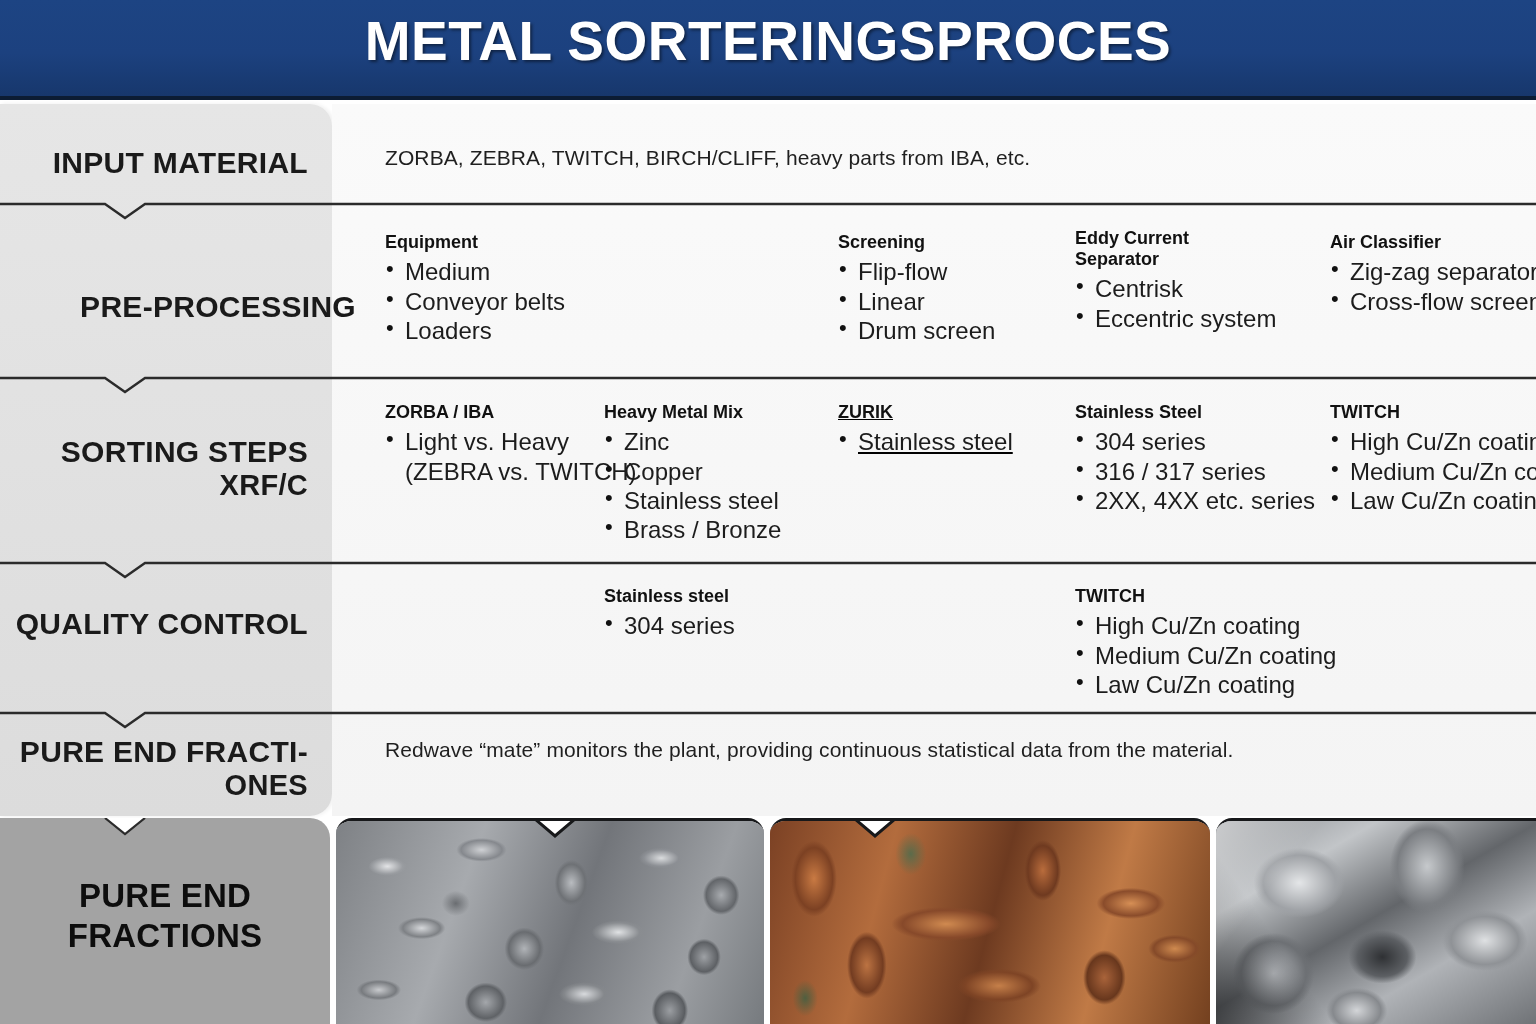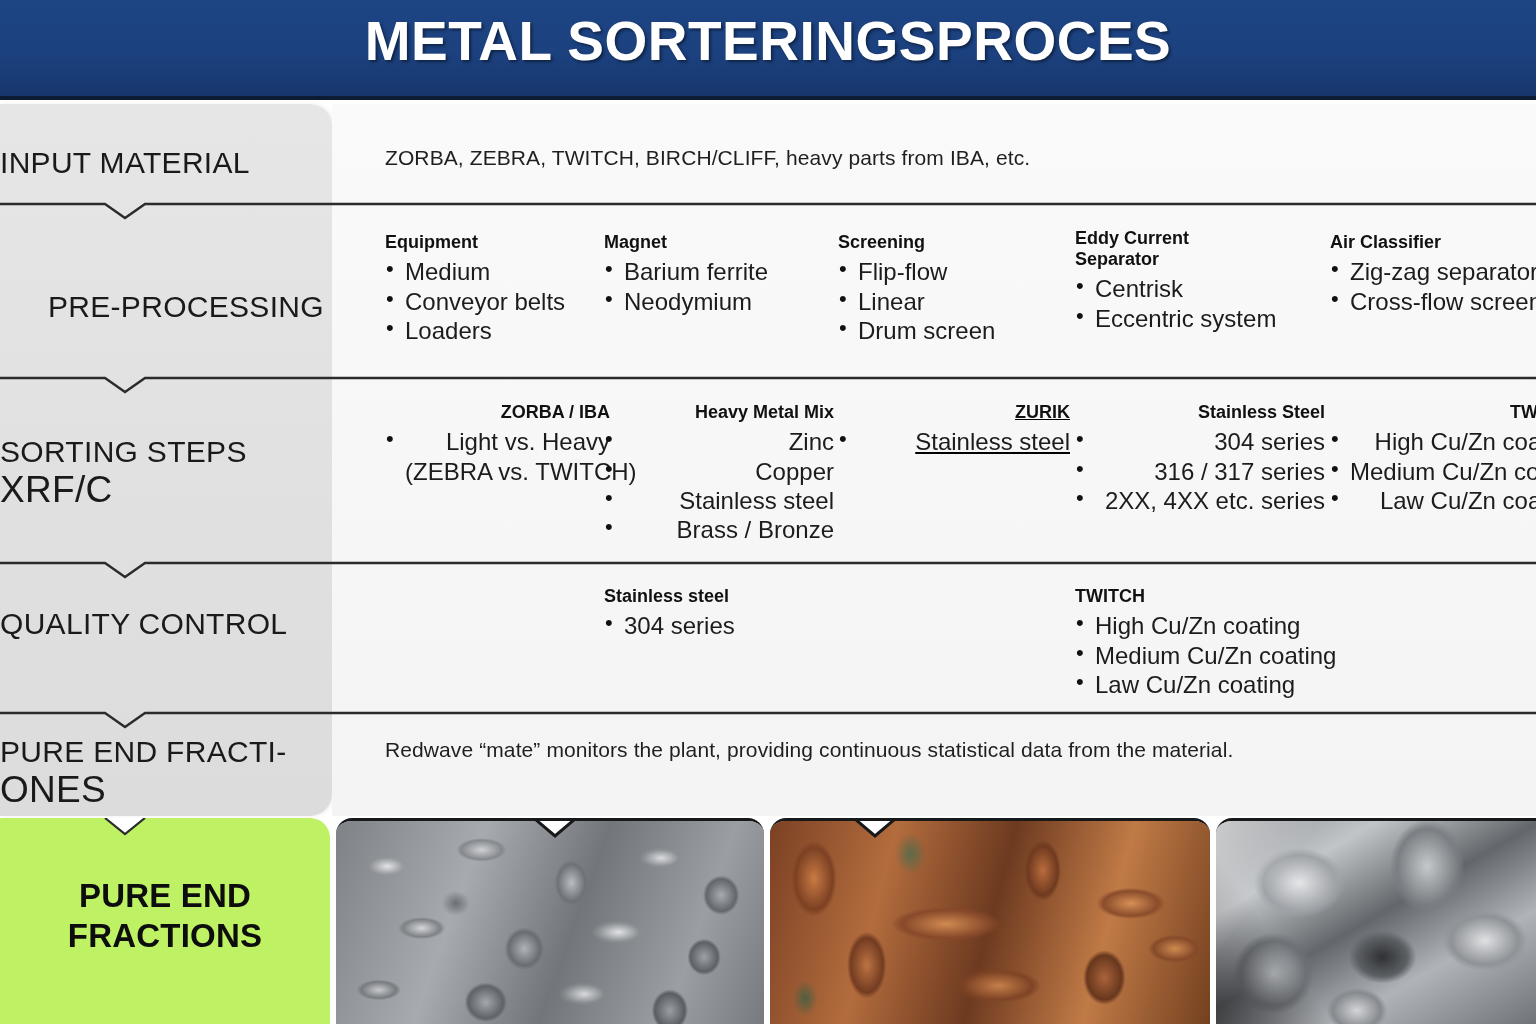--- a/index.html
+++ b/index.html
@@ -47,32 +47,32 @@
     left: 0; top: 104px;
     width: 332px;
     height: 712px;
     background: linear-gradient(180deg,#e6e6e6 0%, #e2e2e2 40%, #dcdcdc 100%);
     border-top-right-radius: 22px;
     border-bottom-right-radius: 22px;
     box-shadow: 2px 0 4px rgba(0,0,0,0.07);
   }
   .rail-label {
     position: absolute;
-    left: 0;
+    left: 8px;
     width: 300px;
     color: #1a1a1a;
     font-size: 30px;
-    font-weight: normal;
+    font-weight: bold;
     letter-spacing: 0.3px;
-    text-align: left;
+    text-align: right;
     line-height: 1.14;
   }
   .rail-label .sub {
     display: block;
-    font-size: 37px;
+    font-size: 29px;
   }
 
   
   #content-panel {
     position: absolute;
     left: 332px; top: 104px;
     width: 1204px;
     height: 712px;
     background: linear-gradient(180deg,#fafafa 0%, #f7f7f7 50%, #f4f4f4 100%);
   }
@@ -141,21 +141,21 @@
   }
   ul.bullets li.nobullet::before { content: ""; }
 
   
   #green-box {
     position: absolute;
     left: 0;
     top: 818px;
     width: 330px;
     height: 206px;
-    background: #bef264;
+    background: #a3a3a3;
     border-top-right-radius: 20px;
     border-bottom-right-radius: 0px;
   }
   #green-box-label {
     position: absolute;
     left: 0; top: 58px;
     width: 330px;
     text-align: center;
     font-size: 33px;
     font-weight: bold;
@@ -271,27 +271,20 @@
 
   <div class="flow-row" style="top:232px; height:146px;">
     <div class="col" style="left:53px; width:215px;">
       <div class="col-title">Equipment</div>
       <ul class="bullets">
         <li>Medium</li>
         <li>Conveyor belts</li>
         <li>Loaders</li>
       </ul>
     </div>
-    <div class="col" style="left:272px; width:228px;">
-      <div class="col-title">Magnet</div>
-      <ul class="bullets">
-        <li>Barium ferrite</li>
-        <li>Neodymium</li>
-      </ul>
-    </div>
     <div class="col" style="left:506px; width:232px;">
       <div class="col-title">Screening</div>
       <ul class="bullets">
         <li>Flip-flow</li>
         <li>Linear</li>
         <li>Drum screen</li>
       </ul>
     </div>
     <div class="col" style="left:743px; width:240px; top:-4px;">
       <div class="col-title wrap" style="width:200px;">Eddy Current Separator</div>
@@ -302,21 +295,21 @@
     </div>
     <div class="col" style="left:998px; width:230px;">
       <div class="col-title">Air Classifier</div>
       <ul class="bullets">
         <li>Zig-zag separator</li>
         <li>Cross-flow screen</li>
       </ul>
     </div>
   </div>
 
-  <div class="flow-row" style="top:402px; height:160px;text-align:right;">
+  <div class="flow-row" style="top:402px; height:160px;">
     <div class="col" style="left:53px; width:225px;">
       <div class="col-title">ZORBA / IBA</div>
       <ul class="bullets">
         <li>Light vs. Heavy</li>
         <li class="nobullet">(ZEBRA vs. TWITCH)</li>
       </ul>
     </div>
     <div class="col" style="left:272px; width:230px;">
       <div class="col-title">Heavy Metal Mix</div>
       <ul class="bullets">

